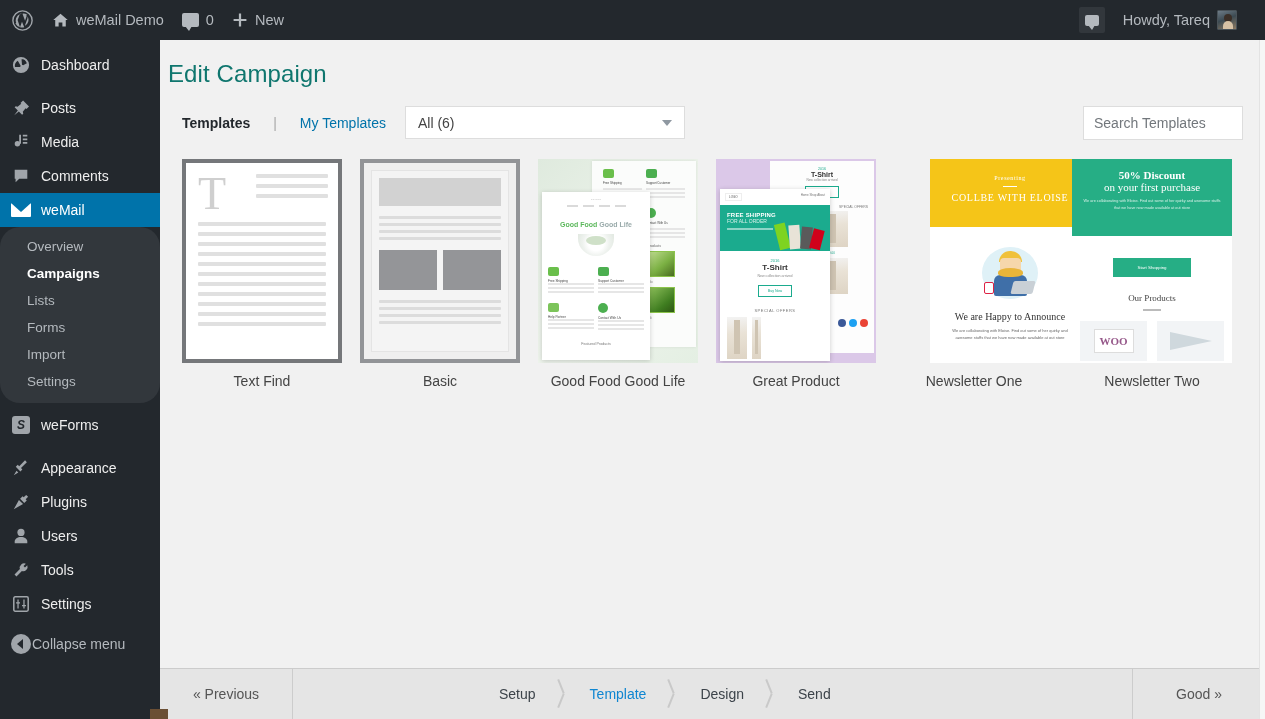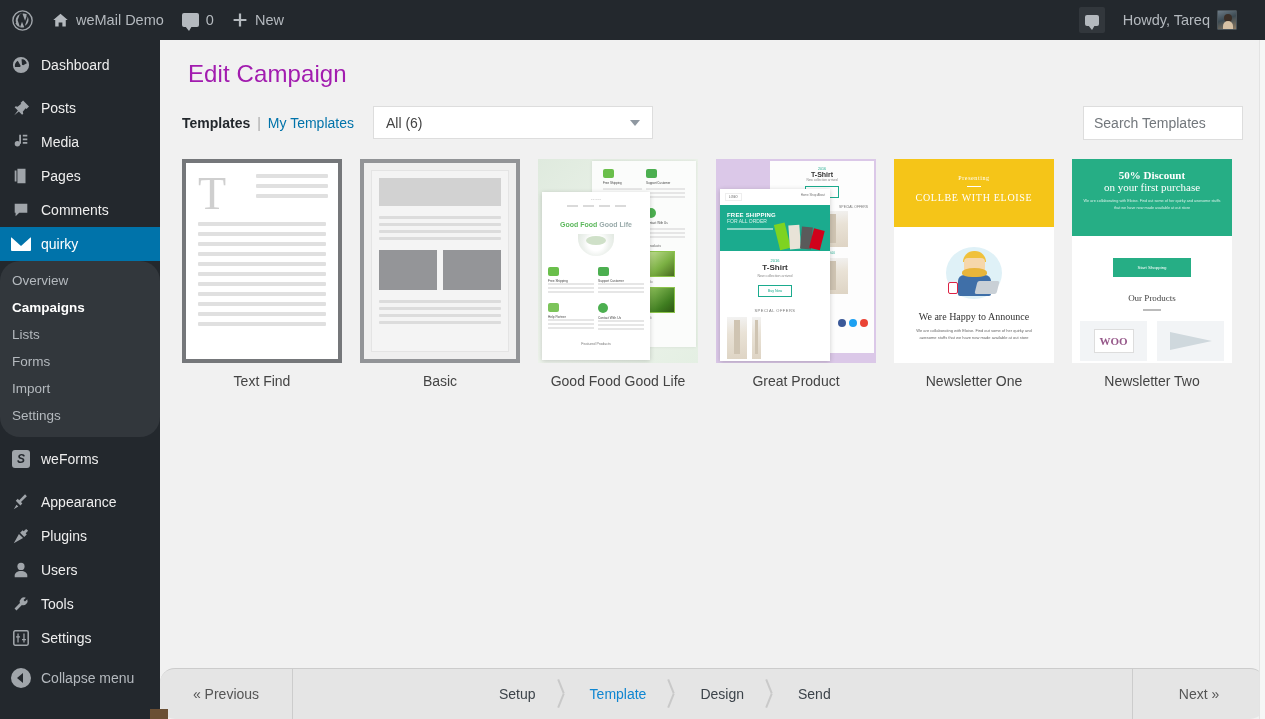--- a/index.html
+++ b/index.html
@@ -82,28 +82,28 @@
     transform: translateY(-50%);
     border-top: 8px solid transparent; border-bottom: 8px solid transparent;
     border-right: 8px solid #f1f1f1;
   }
   .mi-icon {
     width: 20px; height: 20px; display: inline-flex;
     align-items: center; justify-content: center;
     color: #a0a5aa; flex: 0 0 20px;
   }
   .menu-item.current .mi-icon { color: #fff; }
-  .submenu { background: #32373c; padding: 6px 1px 8px; border-radius: 20px; }
+  .submenu { background: #32373c; padding: 6px 16px 8px; border-radius: 20px; }
   .submenu-item {
     display: block; padding: 6px 0 6px 11px;
     color: #b4b9be; font-size: 13.5px; cursor: pointer;
   }
   .submenu-item.cur { color: #fff; font-weight: bold; }
   .collapse-row {
-    display: flex; align-items: center; gap: 10px;
+    display: flex; align-items: center; gap: 1px;
     height: 34px; padding-left: 11px; color: #b4b9be;
     cursor: pointer; margin-top: 6px;
   }
   .circle-arrow {
     width: 20px; height: 20px; border-radius: 50%;
     background: #a0a5aa; display: inline-flex;
     align-items: center; justify-content: center;
   }
   .circle-arrow::after {
     content: ""; border-top: 5px solid transparent;
@@ -126,28 +126,28 @@
   }
 
   
   #content {
     position: absolute; top: 40px; left: 160px;
     width: 1105px; height: 679px;
     background: #f1f1f1;
     overflow: hidden;
   }
   #page-title {
-    font-size: 24px; font-weight: normal; color: #a21caf;
-    padding: 20px 0 0 28px; letter-spacing: .1px;
+    font-size: 24px; font-weight: normal; color: #0f766e;
+    padding: 20px 0 0 8px; letter-spacing: .1px;
   }
   #filterbar {
     display: flex; align-items: center;
     padding: 18px 22px 0 22px; position: relative;
   }
-  .tmpl-links { font-size: 14px; display: flex; align-items: center; gap: 7px; }
+  .tmpl-links { font-size: 14px; display: flex; align-items: center; gap: 23px; }
   .tmpl-links .cur { color: #23282d; font-weight: bold; }
   .tmpl-links .divider { color: #aaa; }
   .tmpl-links a { color: #0073aa; text-decoration: none; cursor: pointer; }
   .select-box {
     margin-left: 19px; width: 280px; height: 33px;
     background: #fff; border: 1px solid #ddd;
     display: flex; align-items: center; justify-content: space-between;
     padding: 0 12px; font-size: 14px; color: #444; cursor: pointer;
   }
   .caret {
@@ -273,21 +273,21 @@
   .dress { flex:1; height:42px; background:
      linear-gradient(175deg,#f3f3f3 0%,#e9e2d6 40%,#ded4c4 100%); position: relative;}
   .dress::after{ content:""; position:absolute; left:35%; top:8%; width:30%; height:80%;
      background: #cfc4b2; }
   .dlabel { font-size:3.4px; color:#888; text-align:center; padding-top:2px;}
   .socRow { position:absolute; right:6px; bottom:26px; display:flex; gap:3px; }
   .socRow b { width:8px; height:8px; border-radius:50%; display:block; }
   .prodBackHead { text-align:center; padding:6px 0 3px; }
 
   
-  .t-nl1 { background: #fff; }
+  .t-nl1 { background: #fff; margin-left: 36px; }
   .nl1Top { background: #f5c518; height: 68px; text-align: center; padding-top: 16px; }
   .nl1Top .p { font-size: 6px; color: #fff; letter-spacing: .6px;
      font-family: "Liberation Serif", serif; }
   .nl1Top .bar { width: 14px; height: 1px; background: #fff; margin: 5px auto; }
   .nl1Top .h { font-size: 10px; color: #fff; letter-spacing: .7px;
      font-family: "Liberation Serif", serif; }
   .mascot {
     width: 72px; height: 62px; margin: 14px auto 2px; position: relative;
   }
   .mascot .halo { position:absolute; left:8px; top:6px; width:56px; height:52px;
@@ -329,21 +329,21 @@
      font-family:"Liberation Serif", serif; font-weight:bold; font-size:11px;
      color:#96588a; }
   .pennant { width:0; height:0; border-top:9px solid transparent;
      border-bottom:9px solid transparent; border-left:42px solid #cfd8dd; }
 
   
   #footer {
     position: absolute; left: 160px; bottom: 0;
     width: 1105px; height: 51px;
     background: #e5e5e5; border-top: 1px solid #ccc;
-    display: flex; align-items: stretch; font-size: 14px; color: #444; border-radius: 15px;
+    display: flex; align-items: stretch; font-size: 14px; color: #444;
   }
   .f-prev, .f-next {
     display: flex; align-items: center; justify-content: center;
     width: 133px; cursor: pointer; color: #555;
   }
   .f-prev { border-right: 1px solid #ccc; }
   .f-next { border-left: 1px solid #ccc; }
   .f-steps {
     flex: 1; display: flex; align-items: center;
     padding-left: 190px; gap: 0;
@@ -443,43 +443,35 @@
     <div class="menu-item">
       <span class="mi-icon">
         <svg width="18" height="18" viewBox="0 0 20 20">
             <circle cx="6" cy="12" r="3" fill="currentColor"></circle>
             <path fill="currentColor" d="M8 2h2v10H8zM12 2h5v2h-5zM12 6h5v2h-5zM12 10h5v2h-5z"></path>
           </svg>
       </span>
       <span class="mlabel">Media</span>
     </div>
 
-    <div class="menu-item">
-      <span class="mi-icon">
-        <svg width="18" height="18" viewBox="0 0 20 20">
-            <path fill="currentColor" d="M6 2h9v16H6zM3 4h2v12H3z"></path>
-          </svg>
-      </span>
-      <span class="mlabel">Pages</span>
-    </div>
 
     <div class="menu-item">
       <span class="mi-icon">
         <svg width="18" height="18" viewBox="0 0 20 20">
             <path fill="currentColor" d="M3 3h14v10H8l-4 4v-4H3z"></path>
           </svg>
       </span>
       <span class="mlabel">Comments</span>
     </div>
 
     <div class="menu-item current">
       <span class="mi-icon">
         <span class="wemail-badge"></span>
       </span>
-      <span class="mlabel">quirky</span>
+      <span class="mlabel">weMail</span>
     </div>
 
     <div class="submenu">
       <span class="submenu-item">Overview</span>
       <span class="submenu-item cur">Campaigns</span>
       <span class="submenu-item">Lists</span>
       <span class="submenu-item">Forms</span>
       <span class="submenu-item">Import</span>
       <span class="submenu-item">Settings</span>
     </div>
@@ -812,16 +804,16 @@
   <div class="f-prev">« Previous</div>
   <div class="f-steps">
     <span class="step">Setup</span>
     <span class="chev"></span>
     <span class="step active">Template</span>
     <span class="chev"></span>
     <span class="step">Design</span>
     <span class="chev"></span>
     <span class="step">Send</span>
   </div>
-  <div class="f-next">Next »</div>
+  <div class="f-next">Good »</div>
 </div>
 
 <div id="desk-bleed"></div>
 
 </body></html>

